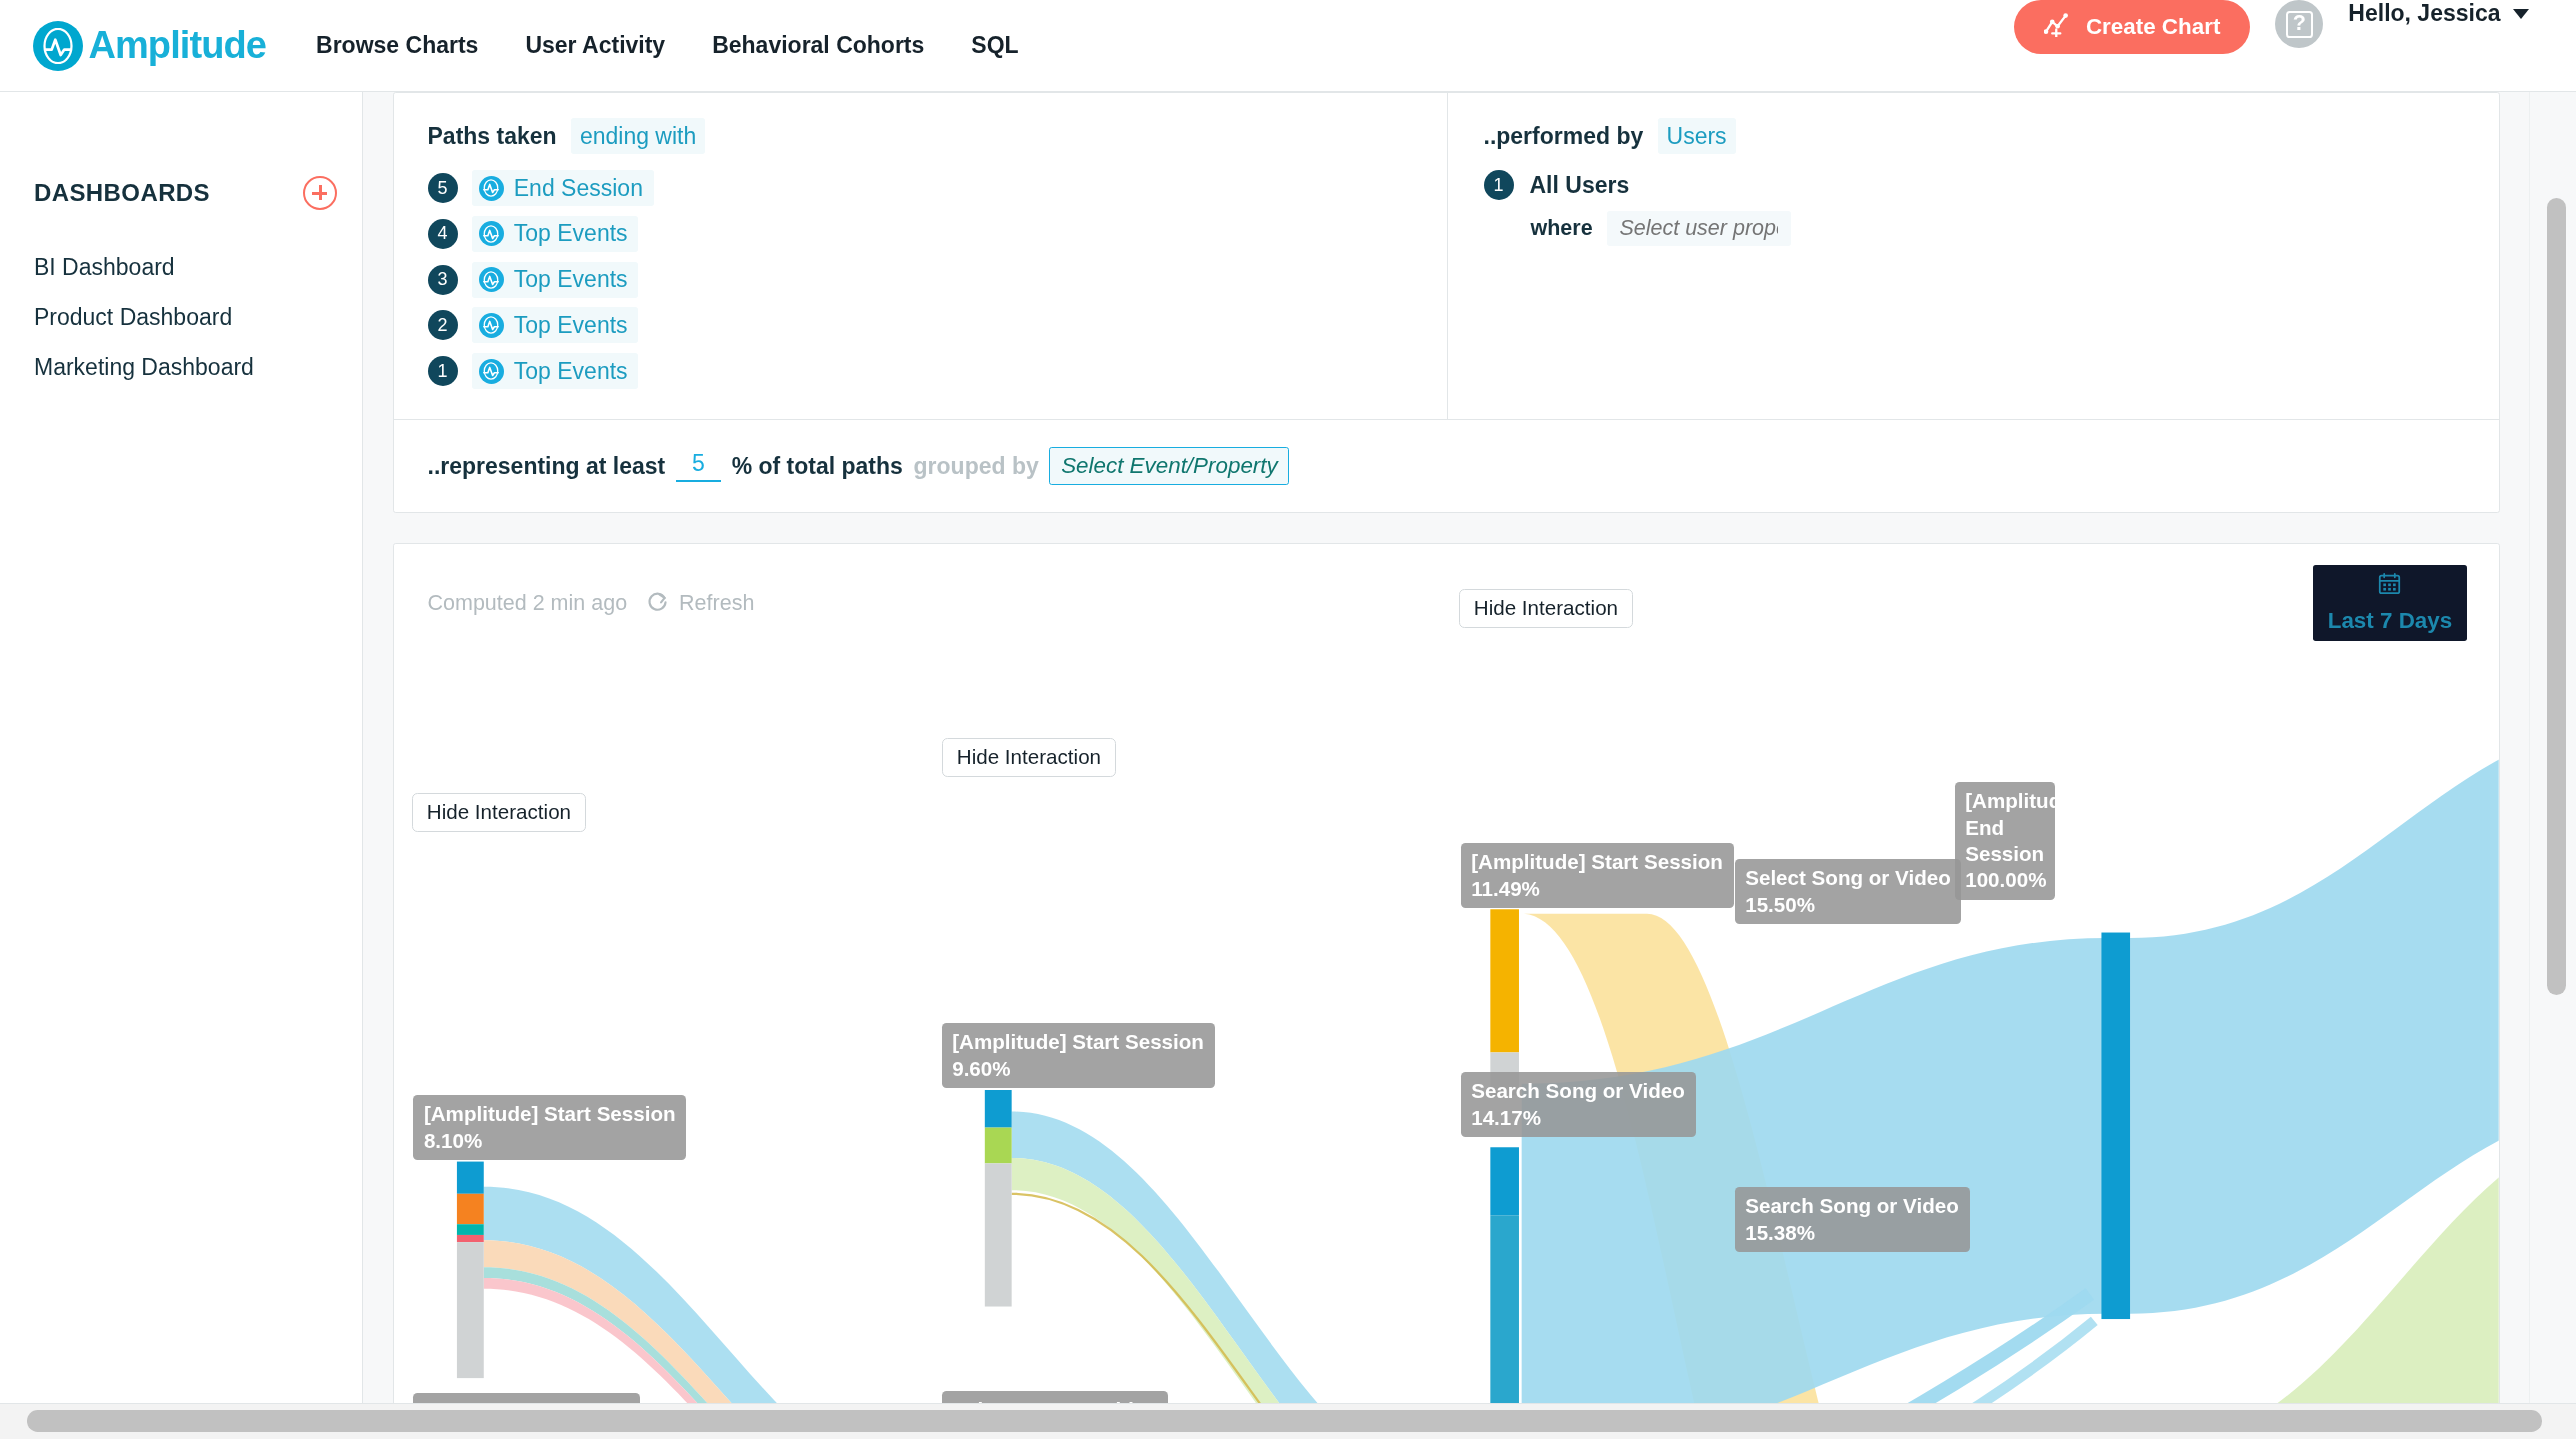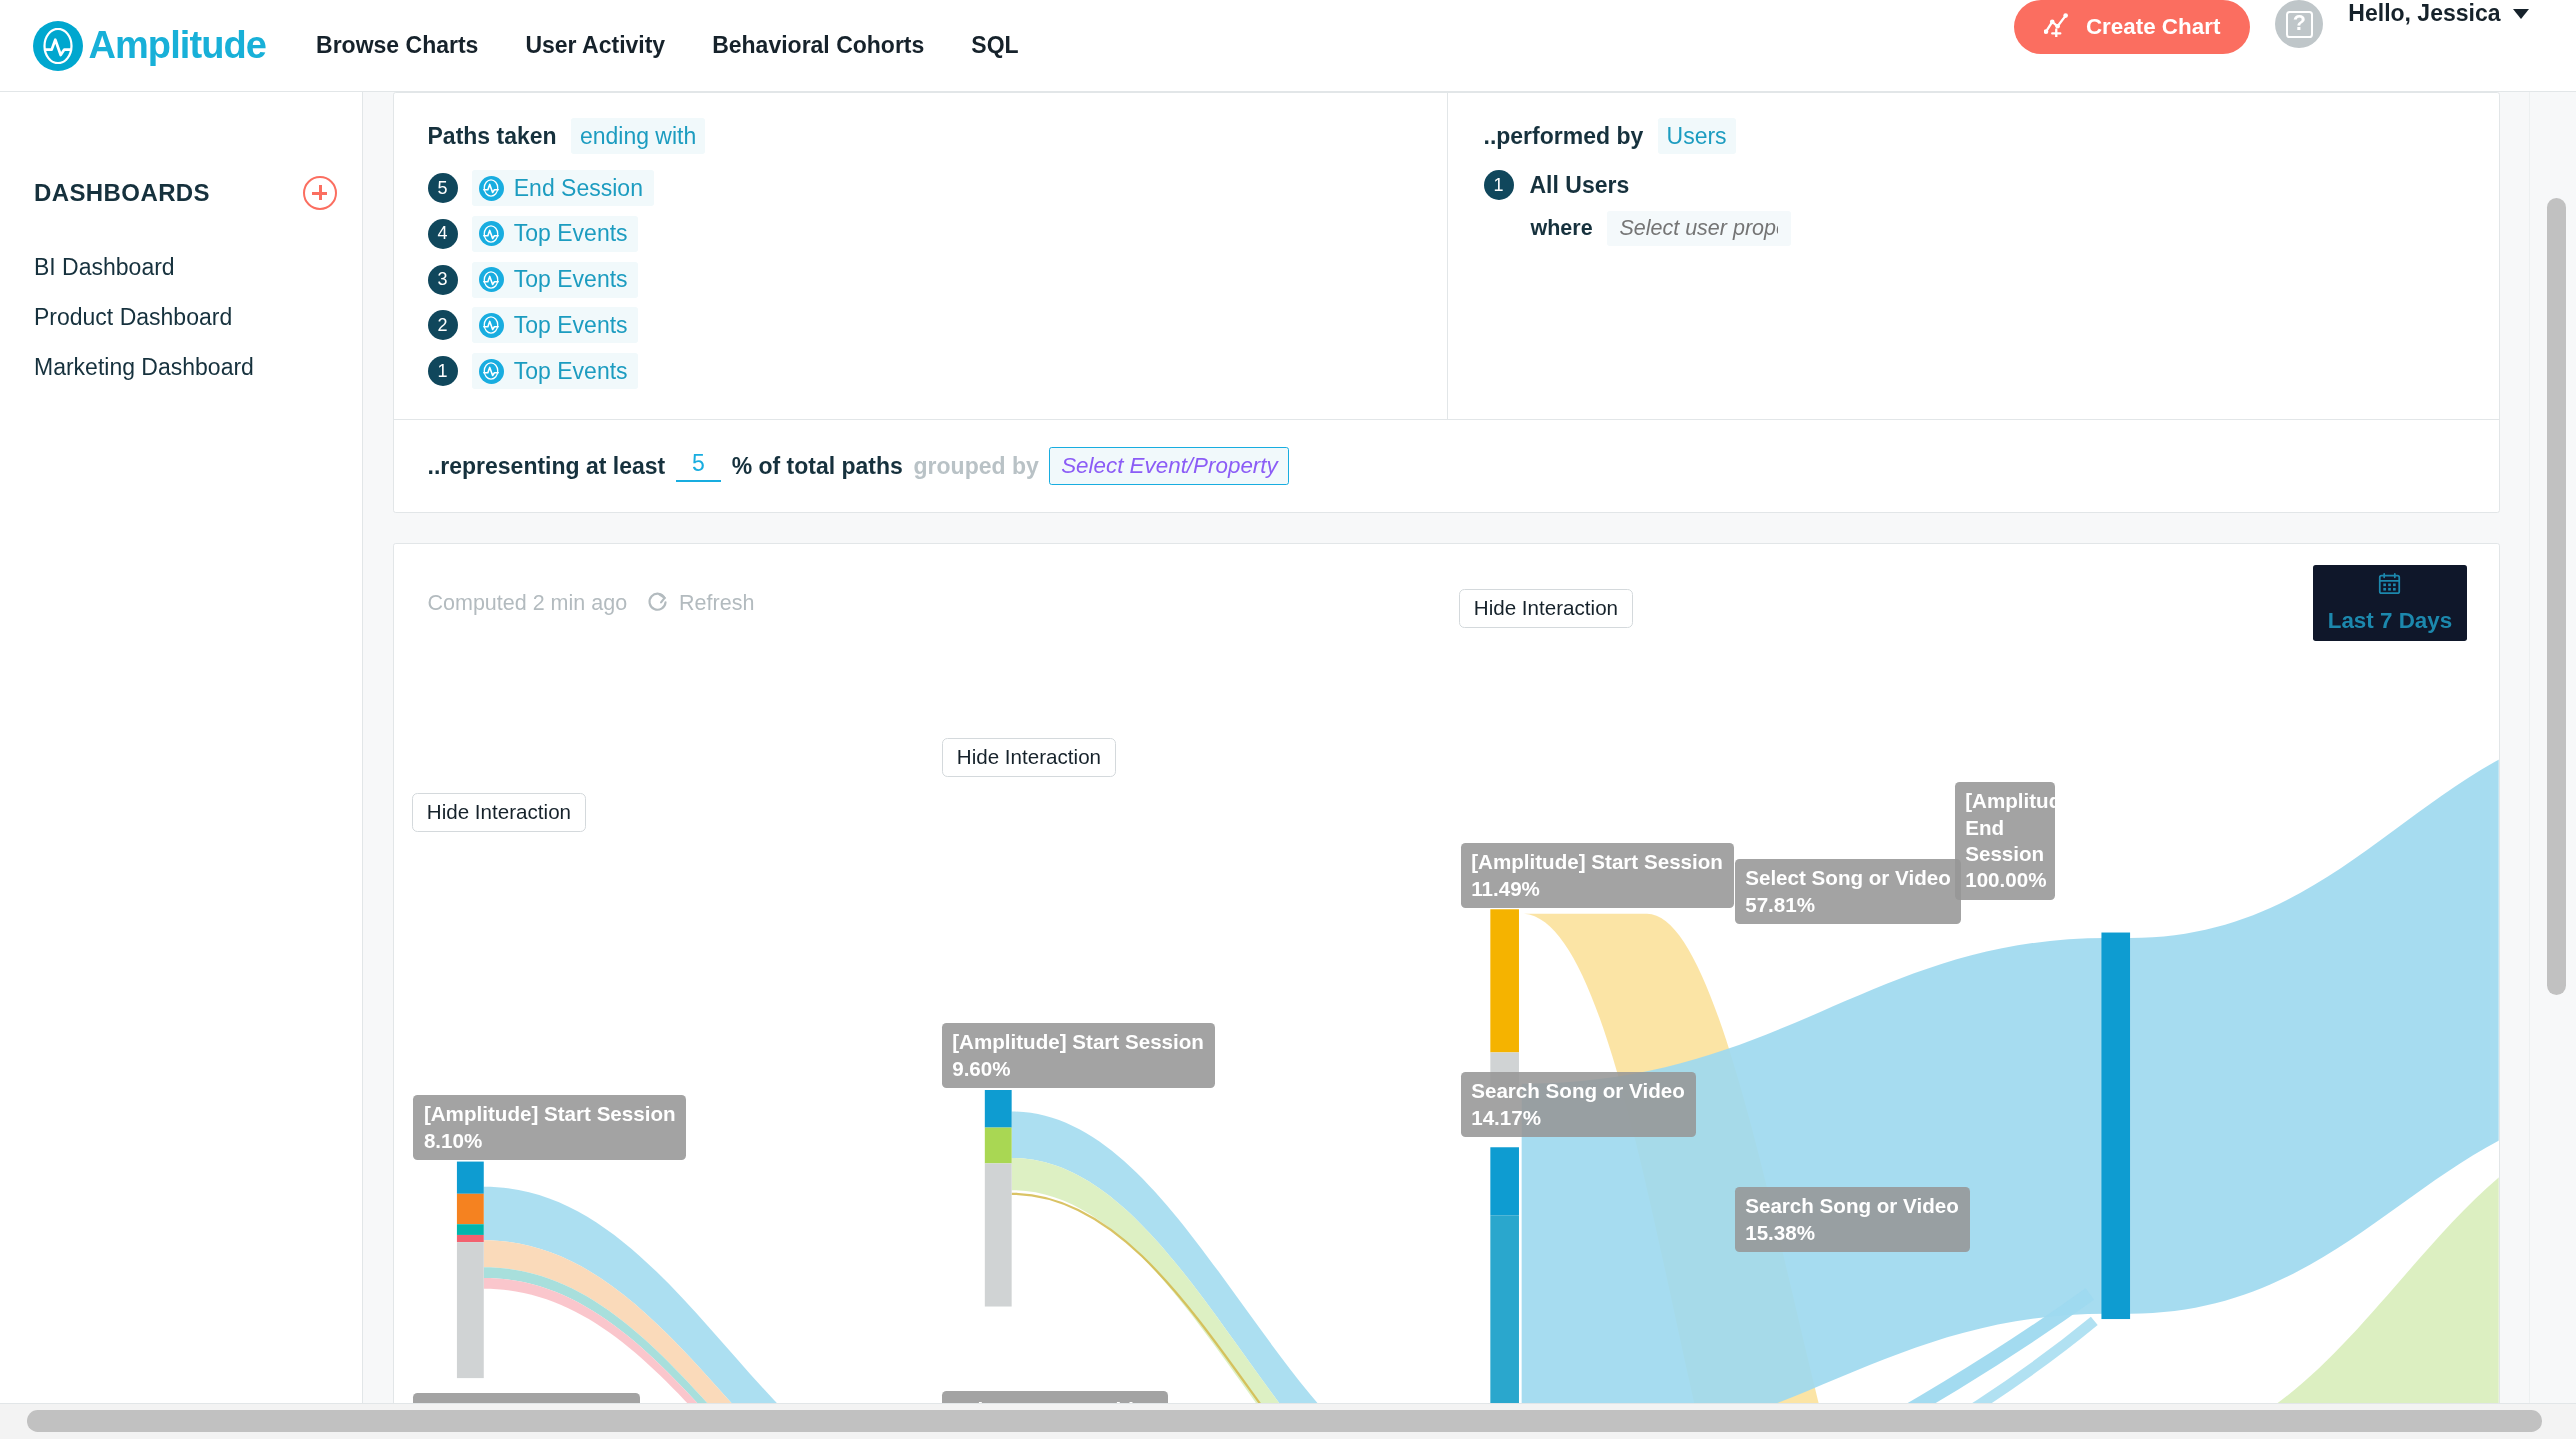--- a/index.html
+++ b/index.html
@@ -138,21 +138,21 @@
   }
   .qb-text { font-size: 23px; font-weight: bold; color: #16313d; }
   .qb-text.muted { color: #b9c2c6; }
   .qb-num {
     width: 45px; text-align: center; font-size: 23px; color: #18ade0;
     border: none; border-bottom: 2.2px solid #18ade0; background: transparent;
     font-family: "Liberation Sans", sans-serif; padding-bottom: 2.7px;
   }
   .qb-select {
     border: 1.8px solid #18ade0; background: #f1f9fb; border-radius: 2.7px;
-    padding: 5.4px 10.7px; font-size: 22.4px; font-style: italic; color: #8b5cf6; cursor: pointer;
+    padding: 5.4px 10.7px; font-size: 22.4px; font-style: italic; color: #0f766e; cursor: pointer;
   }
 
   
   .chart-card {
     margin: 29.5px 29.5px 0 29.5px; background: #fff; border: 0.9px solid #e2e6e8;
     border-radius: 2.7px; height: 1101px; position: relative; overflow: hidden;
   }
   .chart-head {
     display: flex; align-items: center; justify-content: space-between;
     padding: 21.5px 32px 0 34px;
@@ -521,21 +521,21 @@
         <div>[Amplitude] Start Session</div>
         <div>11.49%</div>
       </div>
       <div class="node-label" style="left:1067px; top:458px;">
         <div>Search Song or Video</div>
         <div>14.17%</div>
       </div>
 
       <div class="node-label" style="left:1341px; top:245px;">
         <div>Select Song or Video</div>
-        <div>57.81%</div>
+        <div>15.50%</div>
       </div>
       <div class="node-label" style="left:1341px; top:573px;">
         <div>Search Song or Video</div>
         <div>15.38%</div>
       </div>
 
       <div class="node-label wrap" style="left:1561px; top:168px;">
         <div>[Amplitude] End Session</div>
         <div>100.00%</div>
       </div>

